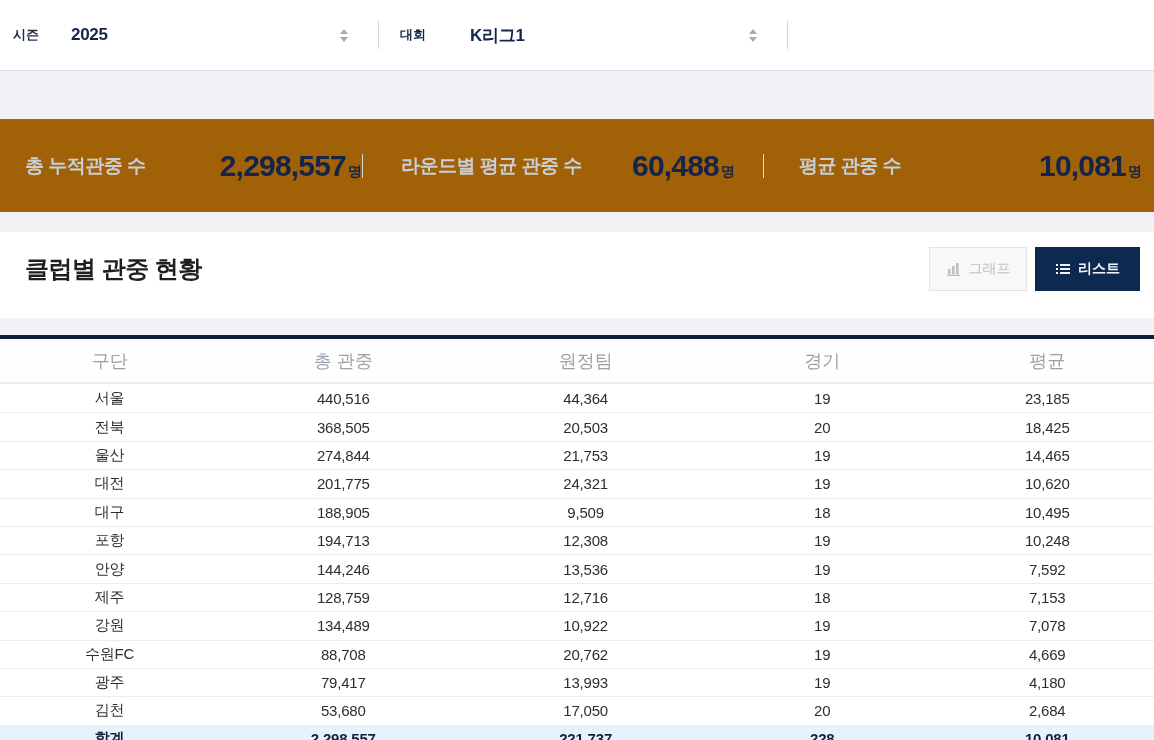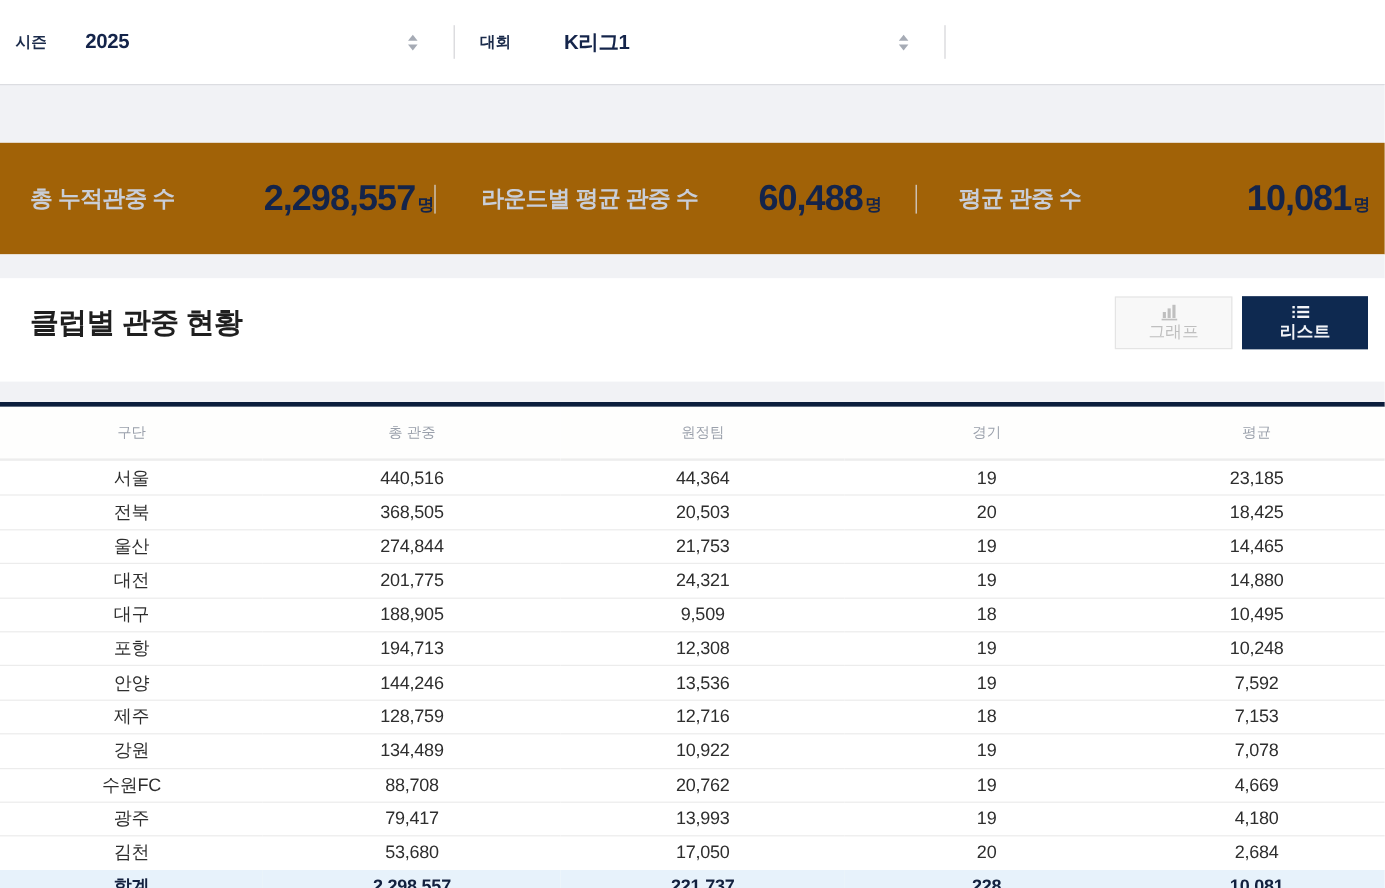--- a/index.html
+++ b/index.html
@@ -36,30 +36,30 @@
   .stat-3 { flex: 1; padding-left: 35px; padding-right: 12px; justify-content: space-between; }
   .stat-div { width: 1px; height: 24px; background: #d7d8dc; }
   .stat-label { font-size: 19px; font-weight: 700; color: #c9ced8; letter-spacing: -0.5px; white-space: nowrap; }
   .stat-value { font-size: 30px; font-weight: 700; color: #14244a; letter-spacing: -0.8px; white-space: nowrap; }
   .stat-unit { font-size: 14px; font-weight: 700; margin-left: 2px; letter-spacing: 0; }
 
   
   .section-head { height: 86px; display: flex; align-items: center; padding: 0 14px 13px 25px; background: #fff; }
   .section-title { font-size: 24px; font-weight: 800; color: #1f1f1f; letter-spacing: -0.5px; }
   .view-btns { margin-left: auto; display: flex; }
-  .btn { height: 44px; display: flex; align-items: center; justify-content: center; font-size: 14px; cursor: pointer; flex-direction: column; }
+  .btn { height: 44px; display: flex; align-items: center; justify-content: center; font-size: 14px; cursor: pointer; }
   .btn svg { margin-right: 7px; }
   .btn-graph { width: 98px; background: #f8f8f8; border: 1px solid #e4e4e4; color: #bfbfbf; }
   .btn-list  { width: 105px; background: #0e2950; border: 1px solid #0e2950; color: #f2f4f8; font-weight: 600; margin-left: 8px; }
 
   
   .table-wrap { border-top: 4px solid #0b1e3c; border-bottom: 2px solid #0b1e3c; background: #fff; }
   table { width: 100%; border-collapse: separate; border-spacing: 0; table-layout: fixed; }
   th {
-    height: 45px; font-size: 12px; font-weight: 400; color: #9aa0ab;
+    height: 45px; font-size: 18px; font-weight: 400; color: #9aa0ab;
     text-align: center; vertical-align: middle; border-bottom: 2px solid #ededed; background: #fefefd;
   }
   td {
     height: 28.4px; font-size: 15px; color: #2e2e2e; text-align: center; vertical-align: middle;
     border-top: 1px solid #ececec; letter-spacing: -0.2px;
   }
   tbody tr:first-child td { border-top: none; }
   tr.total-row td { height: 28px; background: #e7f2fb; font-weight: 700; color: #13213f; border-top: 1px solid #dce9f4; }
 </style>
 </head>
@@ -173,21 +173,21 @@
           <td>274,844</td>
           <td>21,753</td>
           <td>19</td>
           <td>14,465</td>
         </tr>
         <tr>
           <td>대전</td>
           <td>201,775</td>
           <td>24,321</td>
           <td>19</td>
-          <td>14,880</td>
+          <td>10,620</td>
         </tr>
         <tr>
           <td>대구</td>
           <td>188,905</td>
           <td>9,509</td>
           <td>18</td>
           <td>10,495</td>
         </tr>
         <tr>
           <td>포항</td>

